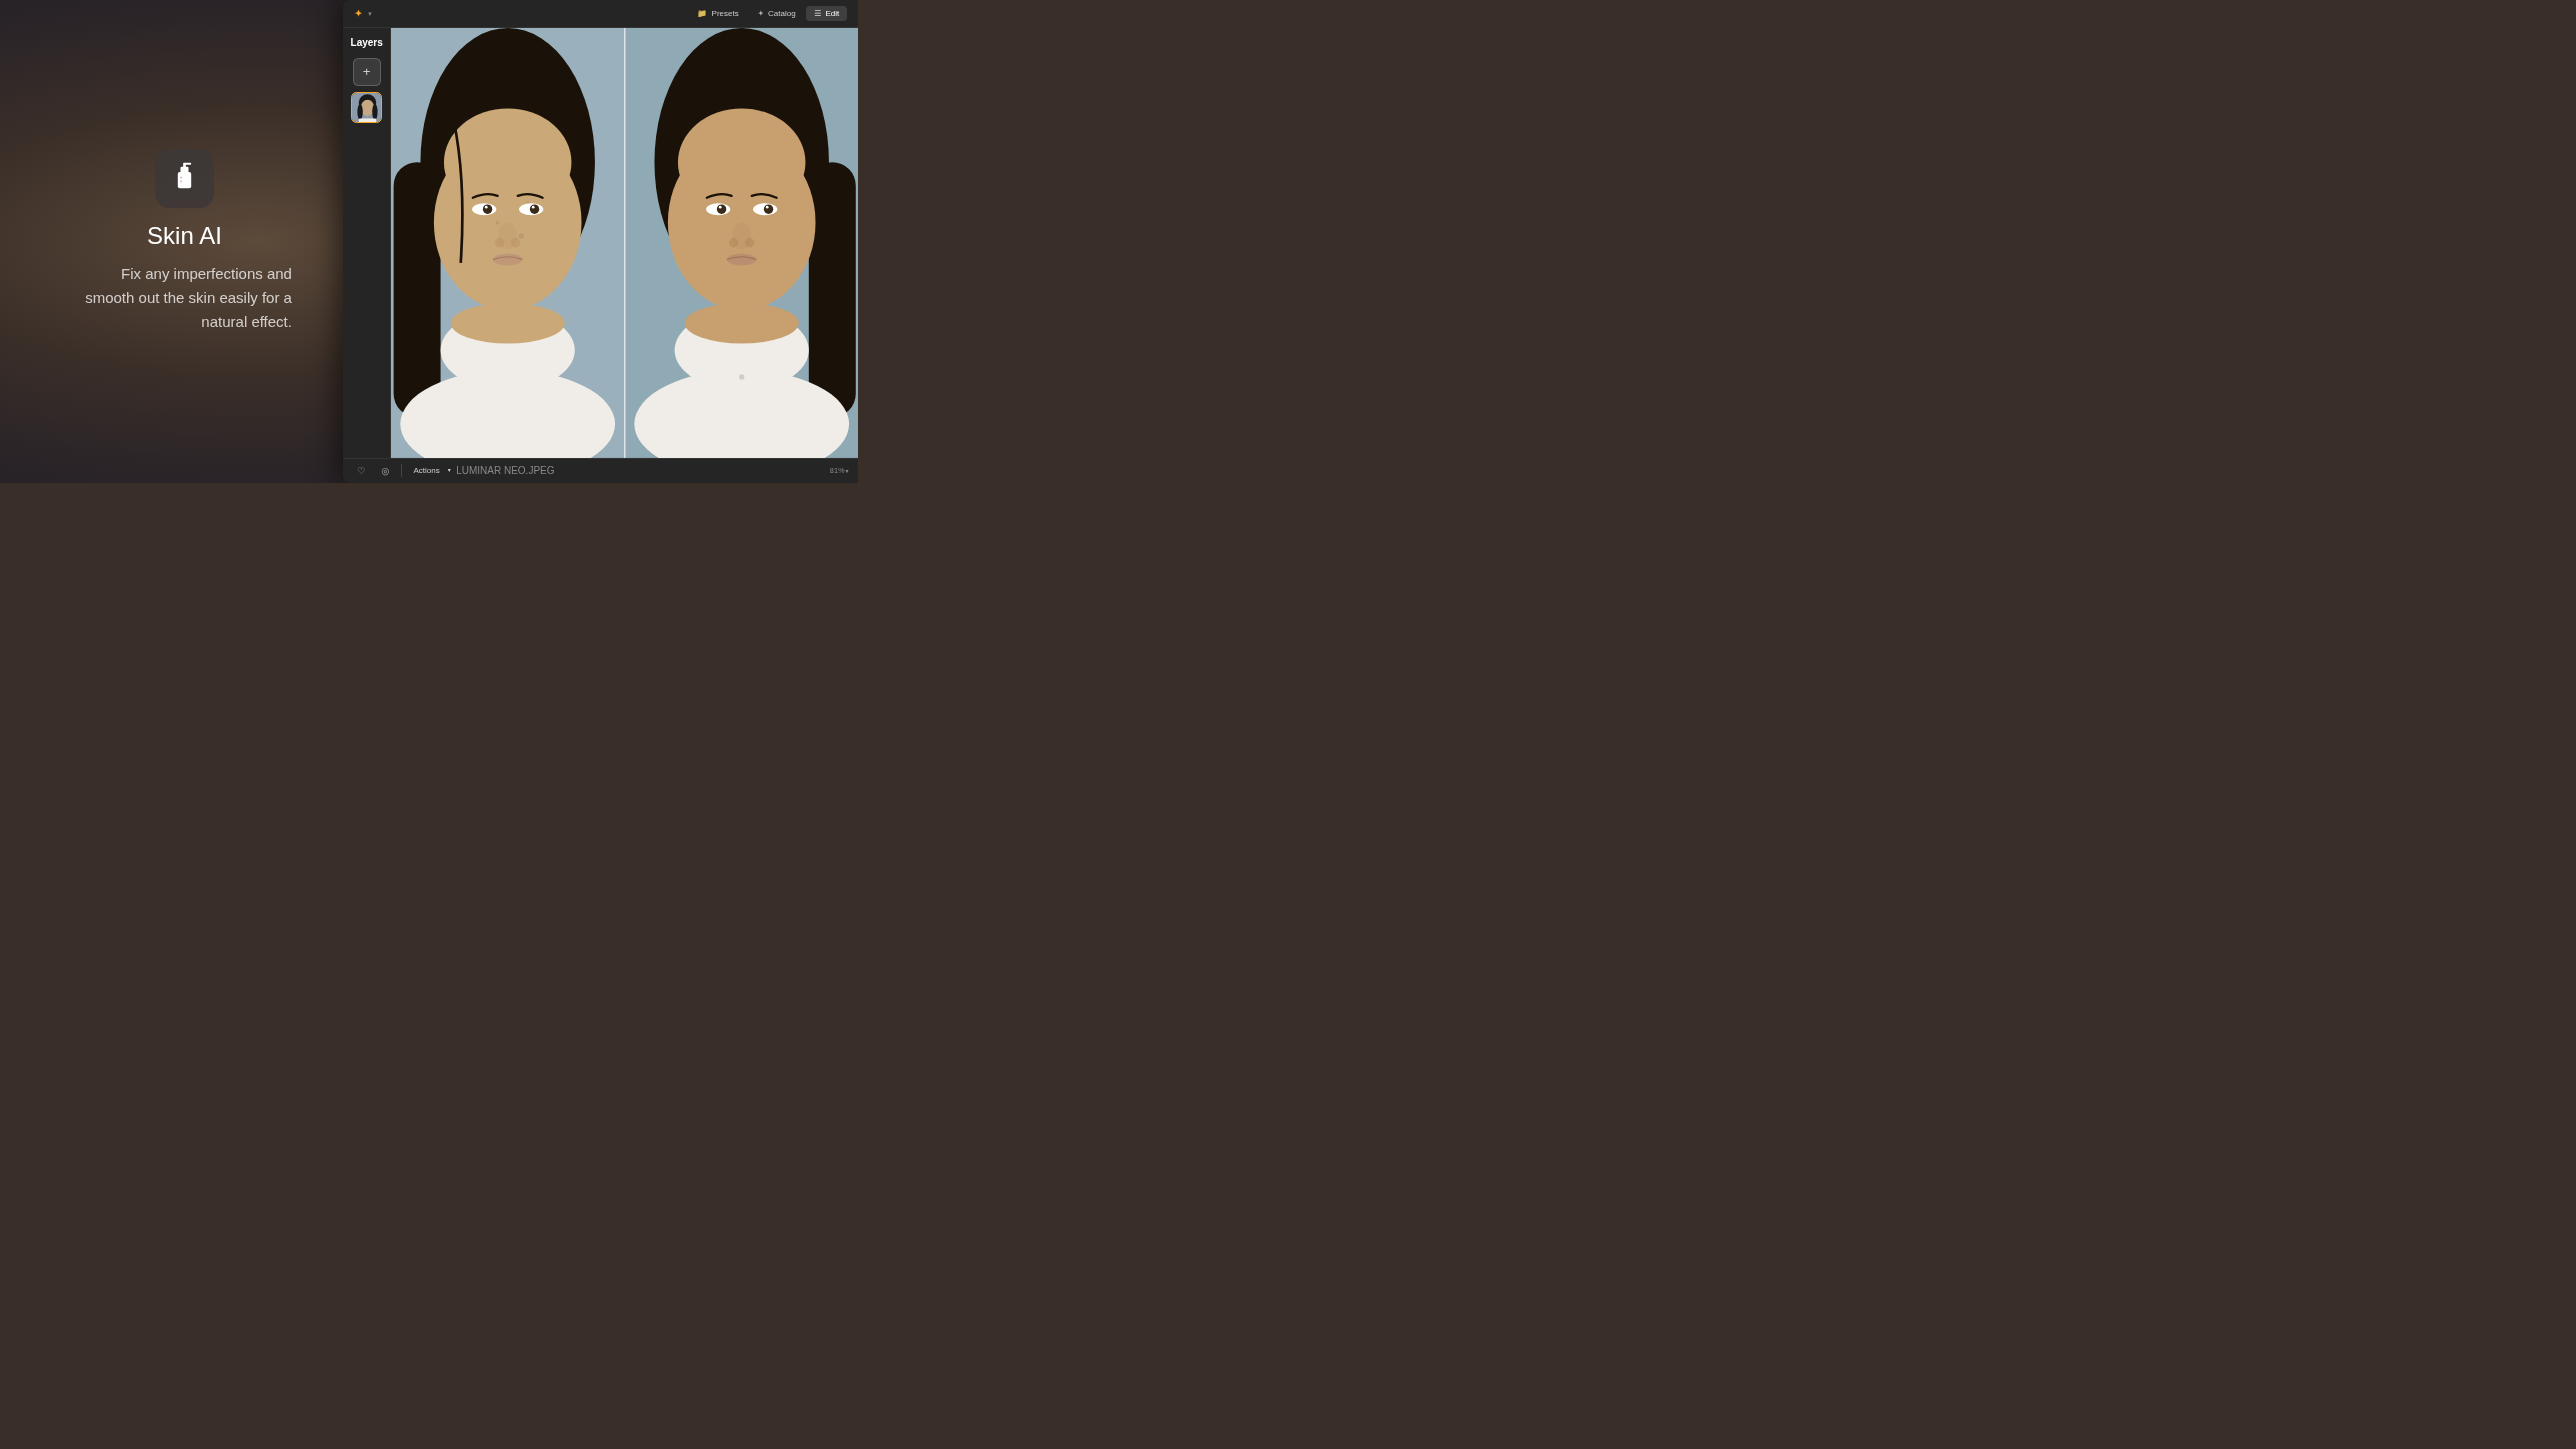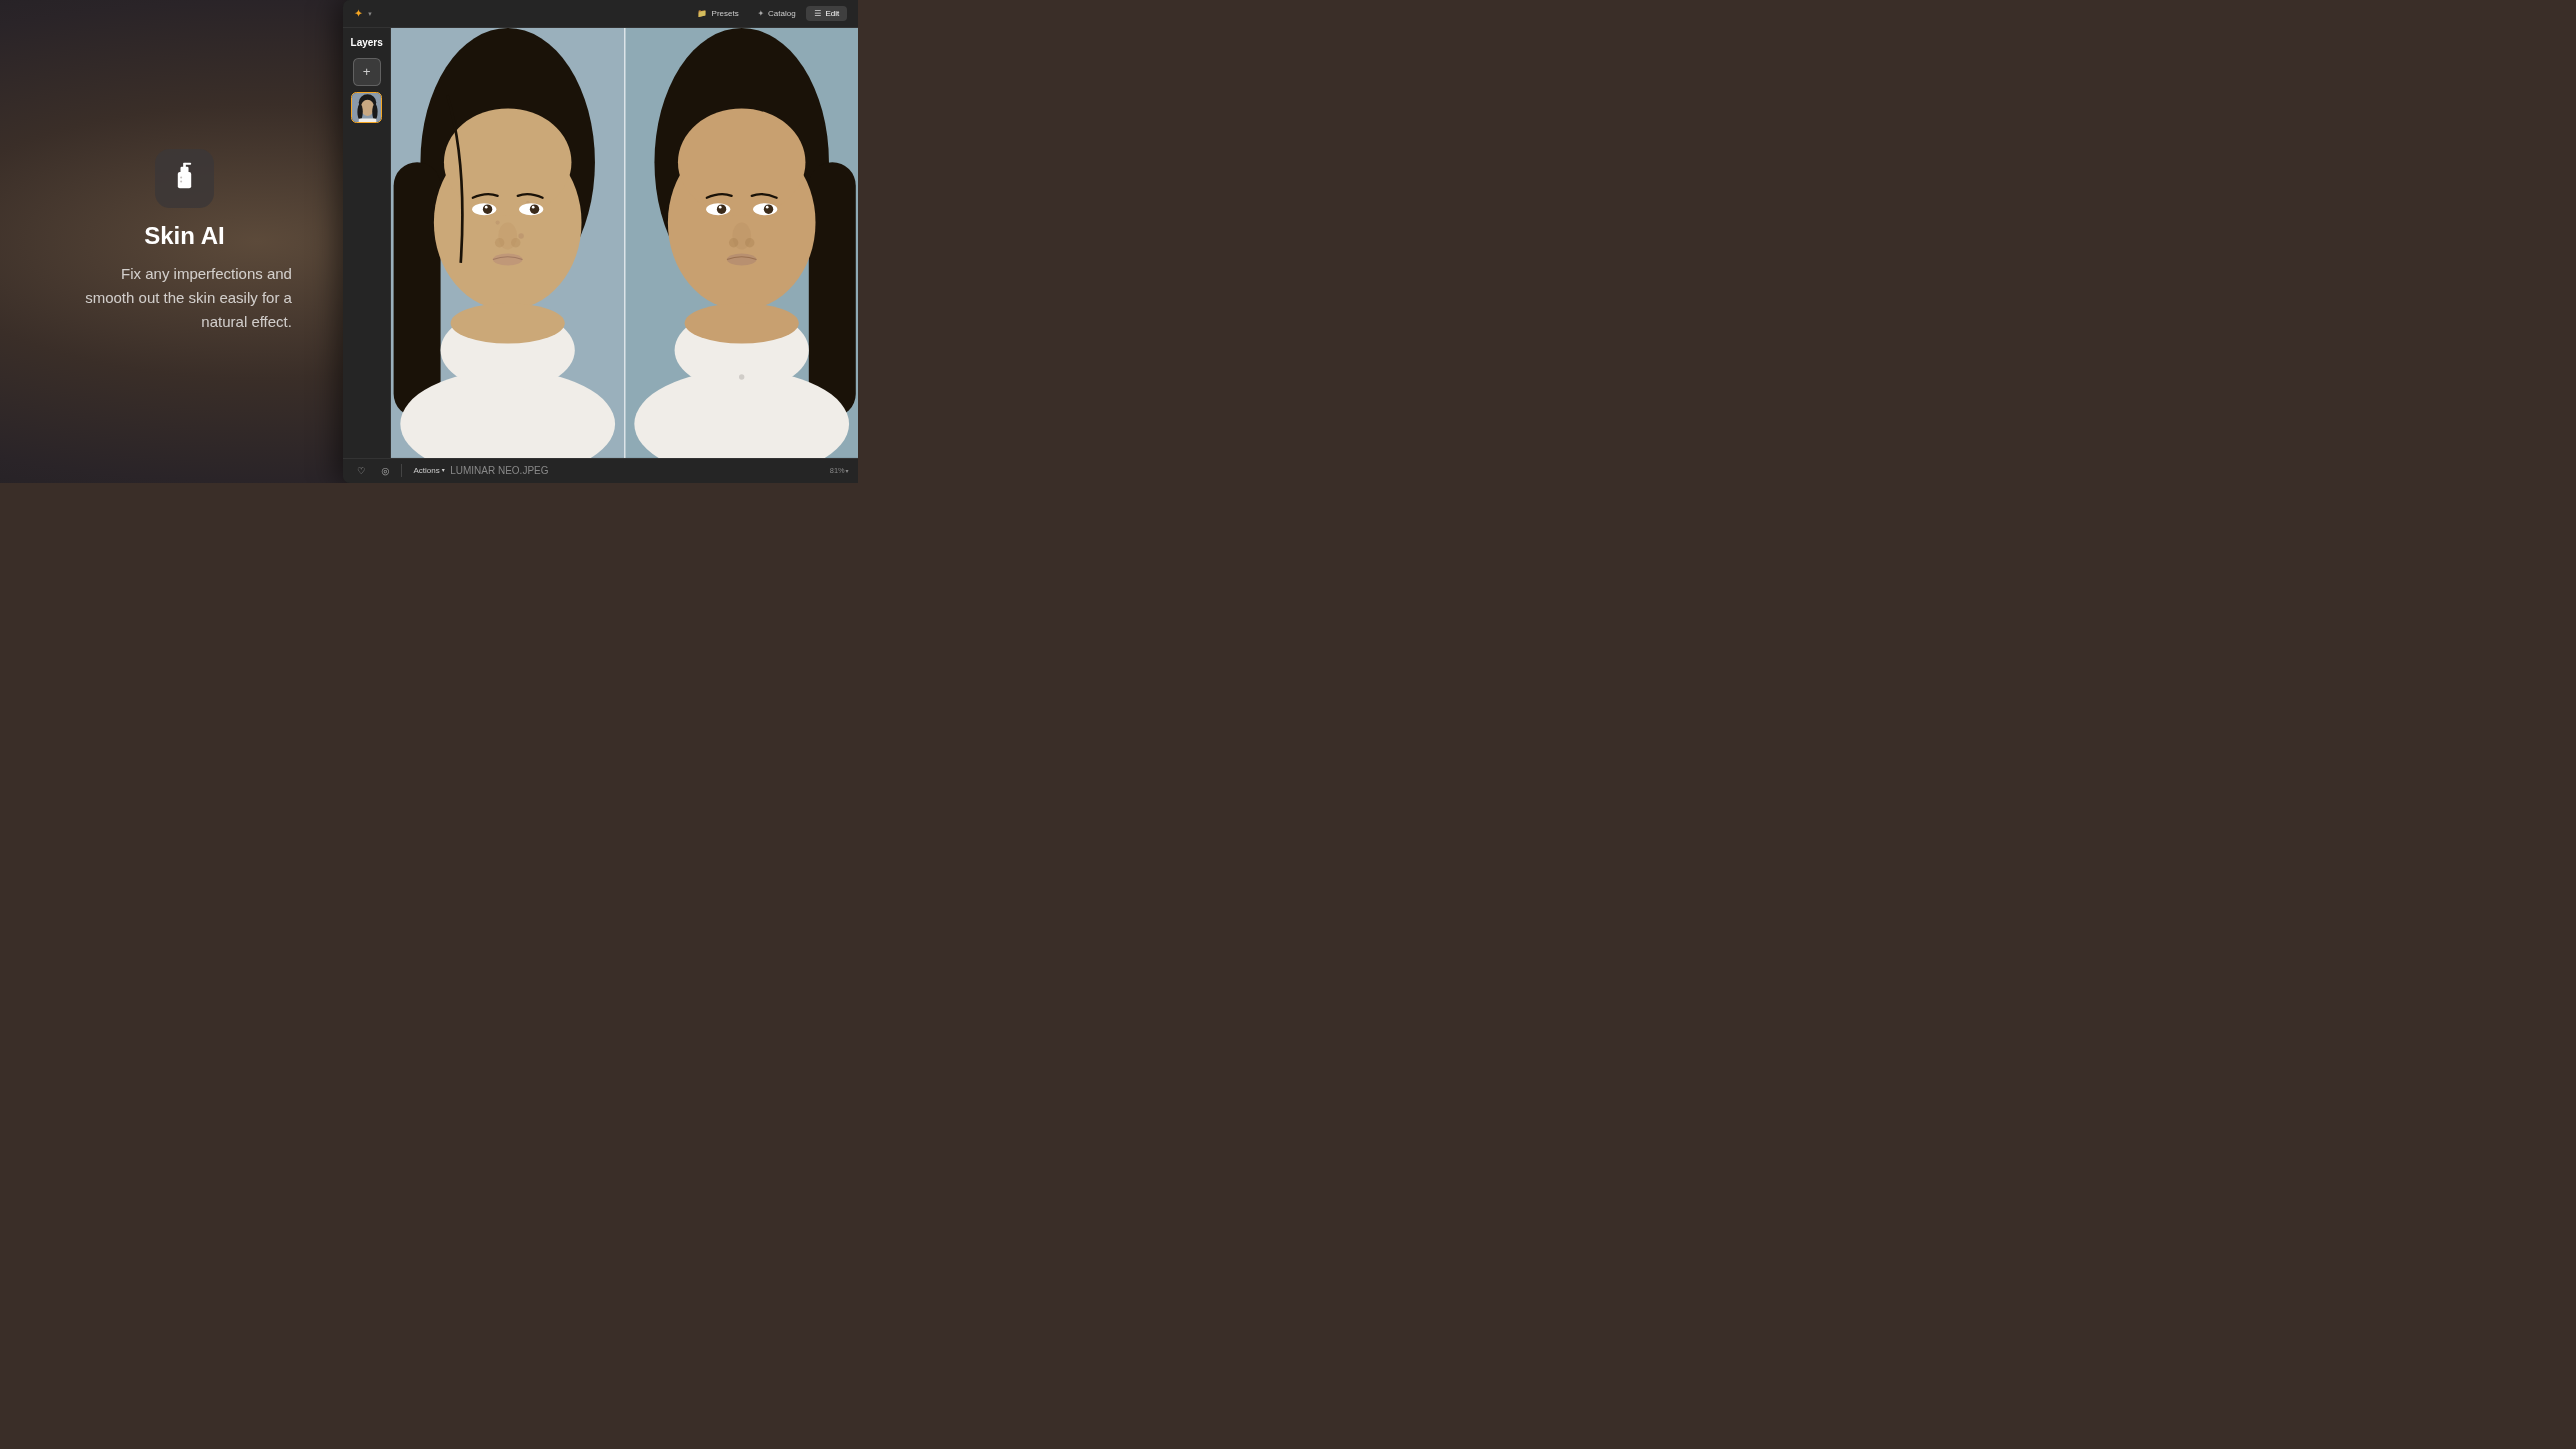--- a/index.html
+++ b/index.html
@@ -47,21 +47,21 @@
       margin-bottom: 14.8px;
     }
 
     .feature-icon-inner {
       font-size: 25.5px;
       color: white;
     }
 
     .feature-title {
       font-size: 24px;
-      font-weight: 700;
+      font-weight: 400;
       color: #ffffff;
       margin-bottom: 12px;
       text-align: right;
     }
 
     .feature-description {
       font-size: 15px;
       color: rgba(255,255,255,0.75);
       text-align: right;
       line-height: 1.6;
@@ -269,21 +269,21 @@
 
     .divider-v {
       width: 0.7px;
       height: 13.4px;
       background: #444;
     }
 
     .actions-btn {
       display: flex;
       align-items: flex-start;
-      gap: 2px;
+      gap: 8px;
       color: #ccc;
       font-size: 8px;
       cursor: pointer;
       padding: 2.7px 5.4px;
       border-radius: 2.7px;
     }
 
     .filename-label {
       flex: 1;
       text-align: left;

